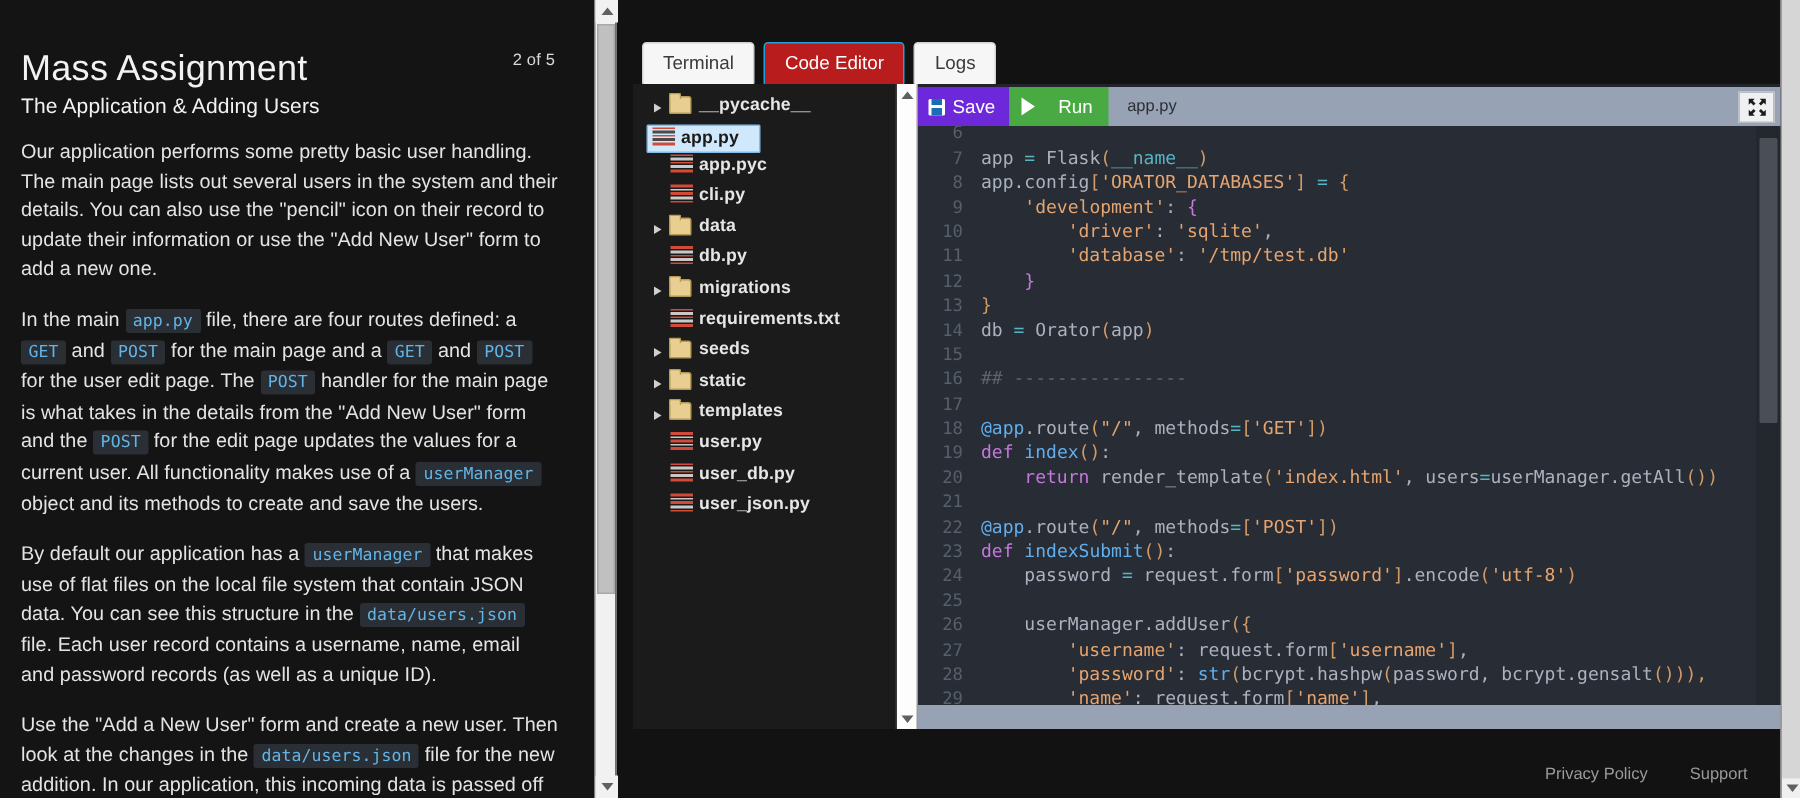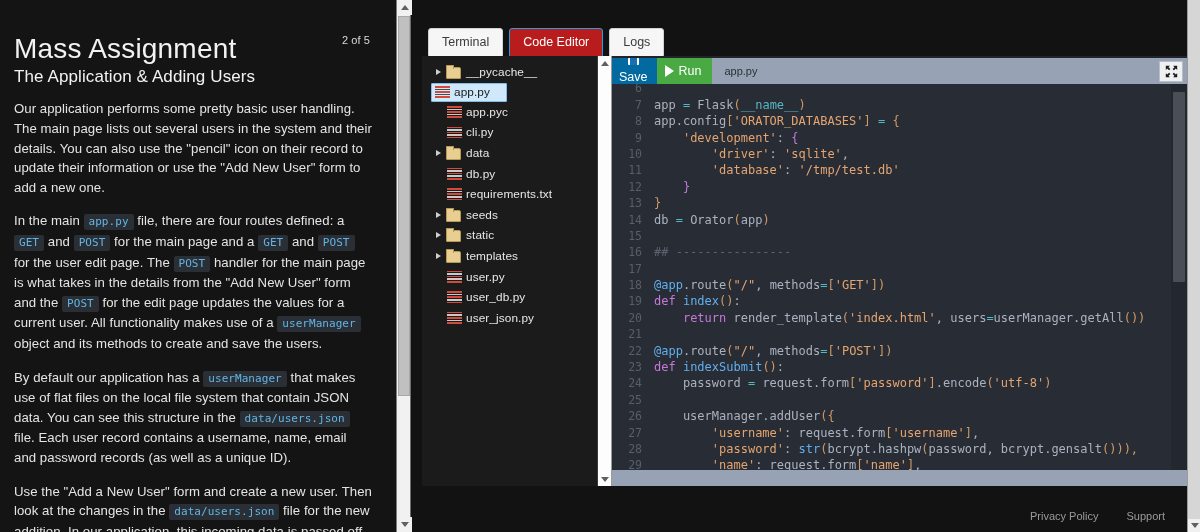--- a/index.html
+++ b/index.html
@@ -17,25 +17,25 @@
     position: absolute; left: 0; top: 0; width: 396px; height: 532px;
     background: #141414; color: #e8e8e8;
     padding: 22px 24px 0 14px;
     overflow: hidden;
   }
   #page-counter {
     position: absolute; right: 26px; top: 34px;
     font-size: 11px; color: #d9d9d9; letter-spacing: .1px;
   }
   #lesson-title {
-    font-size: 28px; font-weight: 400; margin: 10px 0 2px 0;
+    font-size: 24px; font-weight: 400; margin: 10px 0 2px 0;
     color: #f2f2f2; letter-spacing: .2px; line-height: 1.18;
   }
   #lesson-subtitle {
-    font-size: 17px; font-weight: 400; margin: 2px 0 12px 0;
+    font-size: 14px; font-weight: 400; margin: 2px 0 12px 0;
     color: #f2f2f2; letter-spacing: .1px; line-height: 1.2;
   }
   .para {
     font-size: 13.2px; line-height: 19.6px; color: #e4e4e4;
     margin: 0 0 14px 0; letter-spacing: .05px;
   }
   code.inline {
     font-family: "DejaVu Sans Mono", monospace;
     background: #2a2f36; color: #63b4e6;
     padding: 1px 5px 2px 5px; border-radius: 2px;
@@ -81,22 +81,22 @@
     position: absolute; left: 10px; top: 56px; width: 765px; height: 430px;
     background: #1a1a1a; display: flex;
   }
 
   
   #file-tree {
     width: 175px; height: 430px; background: #1b1b1b;
     padding: 6px 0 0 0; overflow: hidden;
   }
   .tree-row {
-    display: flex; align-items: center; height: 20.6px;
-    padding-left: 10px; cursor: pointer; white-space: nowrap;
+    display: flex; height: 20.6px;
+    padding-left: 10px; cursor: pointer; white-space: nowrap; font-weight: bold;
   }
   .tree-row .caret {
     width: 13px; display: flex; align-items: center; justify-content: center;
     flex: 0 0 13px;
   }
   .caret-tri {
     width:0;height:0;border-top:3.5px solid transparent;border-bottom:3.5px solid transparent;
     border-left:5px solid #cfcfcf;
   }
   .tree-row .ico { flex: 0 0 17px; height: 14px; margin-right: 4px; position: relative; }
@@ -133,28 +133,27 @@
     background: #fdfdfd; border-right: 1px solid #9a9a9a; z-index: 6;
   }
   #editor-scroll-left .arrow { width:14px;height:14px;display:flex;align-items:center;justify-content:center;position:absolute;}
   #editor-scroll-left .arrow.up{top:0;} #editor-scroll-left .arrow.down{bottom:0;}
 
   #editor-toolbar {
     position: absolute; left: 14px; top: 2px; right: 0; height: 26px;
     background: #97a3b5; display: flex; align-items: center; z-index: 5;
   }
   #btn-save {
-    background: #0369a1; color: #fff; font-size: 12.5px;
+    background: #6d28d9; color: #fff; font-size: 12.5px;
     height: 26px; padding: 0 9px 0 7px; display: flex; align-items: center; gap: 5px;
     cursor: pointer;
-    flex-direction: column;
   }
   #btn-run {
     background: #49a942; color: #fff; font-size: 12.5px;
-    height: 26px; padding: 0 11px 0 8px; display: flex; align-items: center; gap: 5px;
+    height: 26px; padding: 0 11px 0 8px; display: flex; align-items: center; gap: 16px;
     cursor: pointer;
   }
   #open-filename { font-size: 11px; color: #2b2f36; margin-left: 12px; }
   #btn-expand {
     margin-left: auto; margin-right: 4px; width: 24px; height: 21px;
     background: #eef0f2; border: 1px solid #b9bec4; display:flex;align-items:center;justify-content:center;
     cursor: pointer;
   }
   .save-ico { width:11px;height:11px;background:#fff;position:relative;border-radius:1px;}
   .save-ico::before{content:'';position:absolute;left:2px;top:0;width:7px;height:4px;background:#1a6eb5;}
@@ -298,20 +297,27 @@
           <div class="tree-row">
             <span class="caret"></span>
             <span class="ico file">
               <i class="r"></i>
               <i></i>
               <i class="r"></i>
               <i></i>
               <i class="r"></i>
             </span>
             <span class="lbl">db.py</span>
+          </div>
+          <div class="tree-row">
+            <span class="caret">
+              <span class="caret-tri"></span>
+            </span>
+            <span class="ico folder"></span>
+            <span class="lbl">migrations</span>
           </div>
           <div class="tree-row">
             <span class="caret"></span>
             <span class="ico file">
               <i class="r"></i>
               <i></i>
               <i class="r"></i>
               <i></i>
               <i class="r"></i>
             </span>

